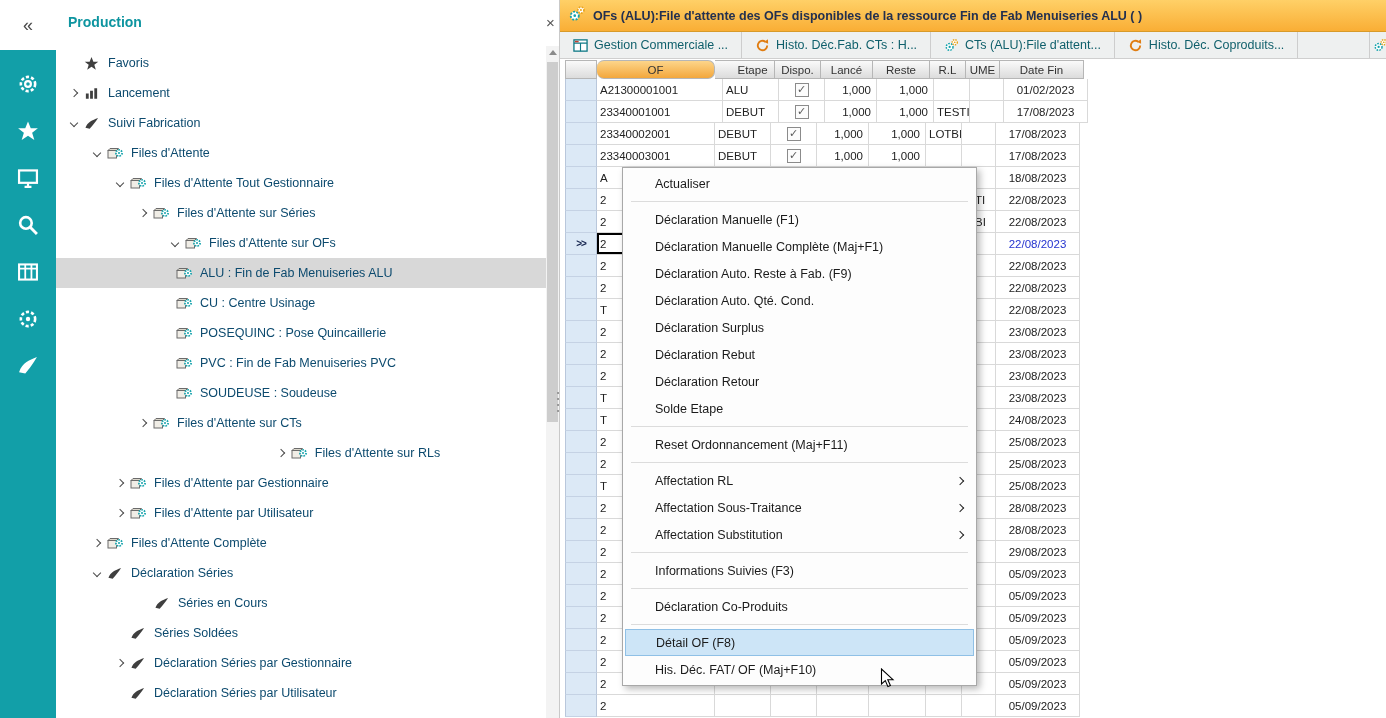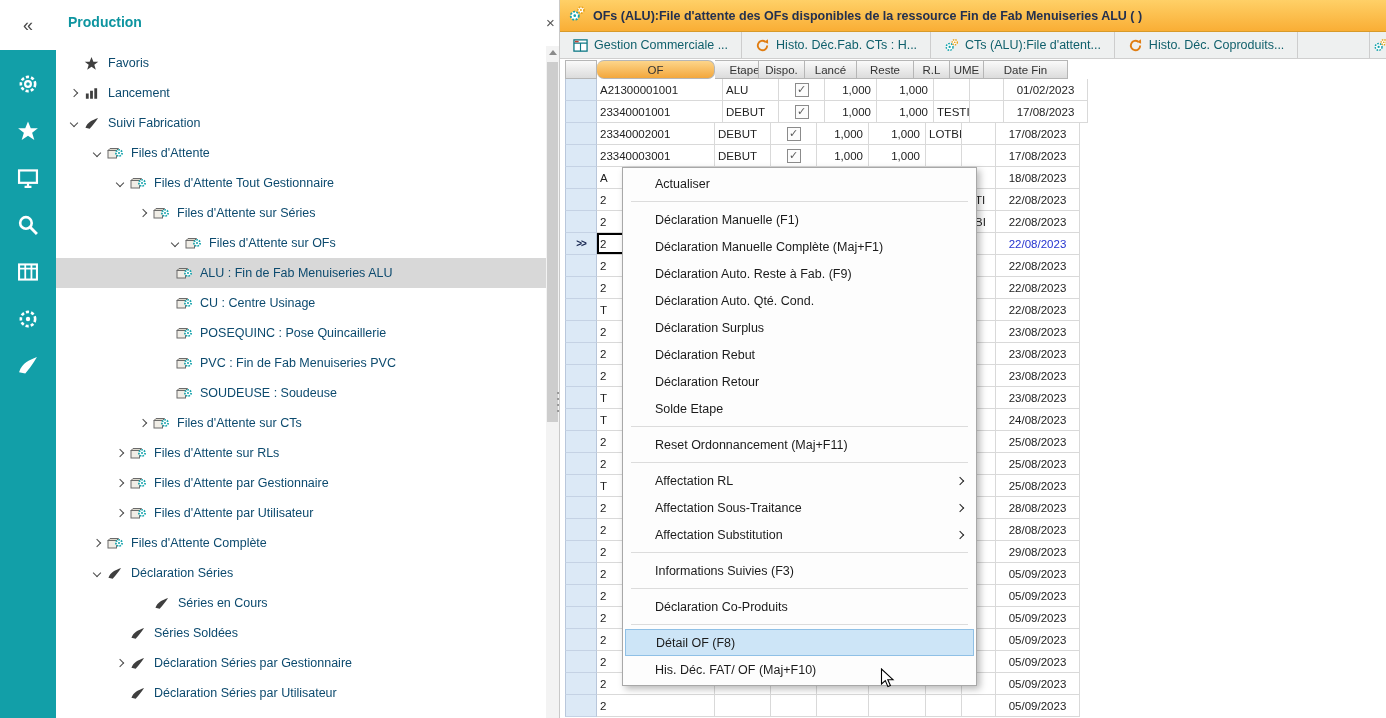--- a/index.html
+++ b/index.html
@@ -295,21 +295,21 @@
         <span class="tree-icon">
           <svg viewBox="0 0 17 16" width="17" height="16">
             <rect x="1" y="5.5" width="8.5" height="7.5" fill="#f0ede6" stroke="#6b6b6b"></rect>
             <path d="M1 5.5 L3 3.5 H11.5 L9.5 5.5 Z" fill="#dcd8cc" stroke="#6b6b6b"></path>
             <circle cx="12" cy="8" r="3.1" fill="#fff" stroke="#13a2ab" stroke-width="1.7" stroke-dasharray="1.6 1.1"></circle>
             <circle cx="12" cy="8" r="1" fill="#13a2ab"></circle>
           </svg>
         </span>
         <span>Files d'Attente sur CTs</span>
       </div>
-      <div class="tree-item" style="padding-left: 56px;">
+      <div class="tree-item" style="padding-left: 111px; justify-content: center;">
         <span class="expander">
           <span class="chev chev-right"></span>
         </span>
         <span class="tree-icon">
           <svg viewBox="0 0 17 16" width="17" height="16">
             <rect x="1" y="5.5" width="8.5" height="7.5" fill="#f0ede6" stroke="#6b6b6b"></rect>
             <path d="M1 5.5 L3 3.5 H11.5 L9.5 5.5 Z" fill="#dcd8cc" stroke="#6b6b6b"></path>
             <circle cx="12" cy="8" r="3.1" fill="#fff" stroke="#13a2ab" stroke-width="1.7" stroke-dasharray="1.6 1.1"></circle>
             <circle cx="12" cy="8" r="1" fill="#13a2ab"></circle>
           </svg>
@@ -470,21 +470,21 @@
   <div class="splitter-grip">
     <i></i>
       <i></i>
       <i></i>
       <i></i>
   </div>
   <div class="grid">
     <div class="grid-header">
         <div class="gh-cell" style="width: 32px;"></div>
         <div class="gh-cell sorted" style="width: 118px; border-radius: 7px;">OF</div>
-        <div class="gh-cell" style="width: 44px; padding-left: 16px;">Etape</div>
+        <div class="gh-cell" style="width: 60px; padding-left: 16px;">Etape</div>
         <div class="gh-cell" style="width: 46px;">Dispo.</div>
         <div class="gh-cell" style="width: 52px;">Lancé</div>
         <div class="gh-cell" style="width: 57px;">Reste</div>
         <div class="gh-cell" style="width: 36px;">R.L</div>
         <div class="gh-cell" style="width: 34px;">UME</div>
         <div class="gh-cell" style="width: 84px;">Date Fin</div>
       </div>
     <div class="grid-body">
         <div class="grid-row">
           <div class="gc selector" style="width: 32px;"></div>

